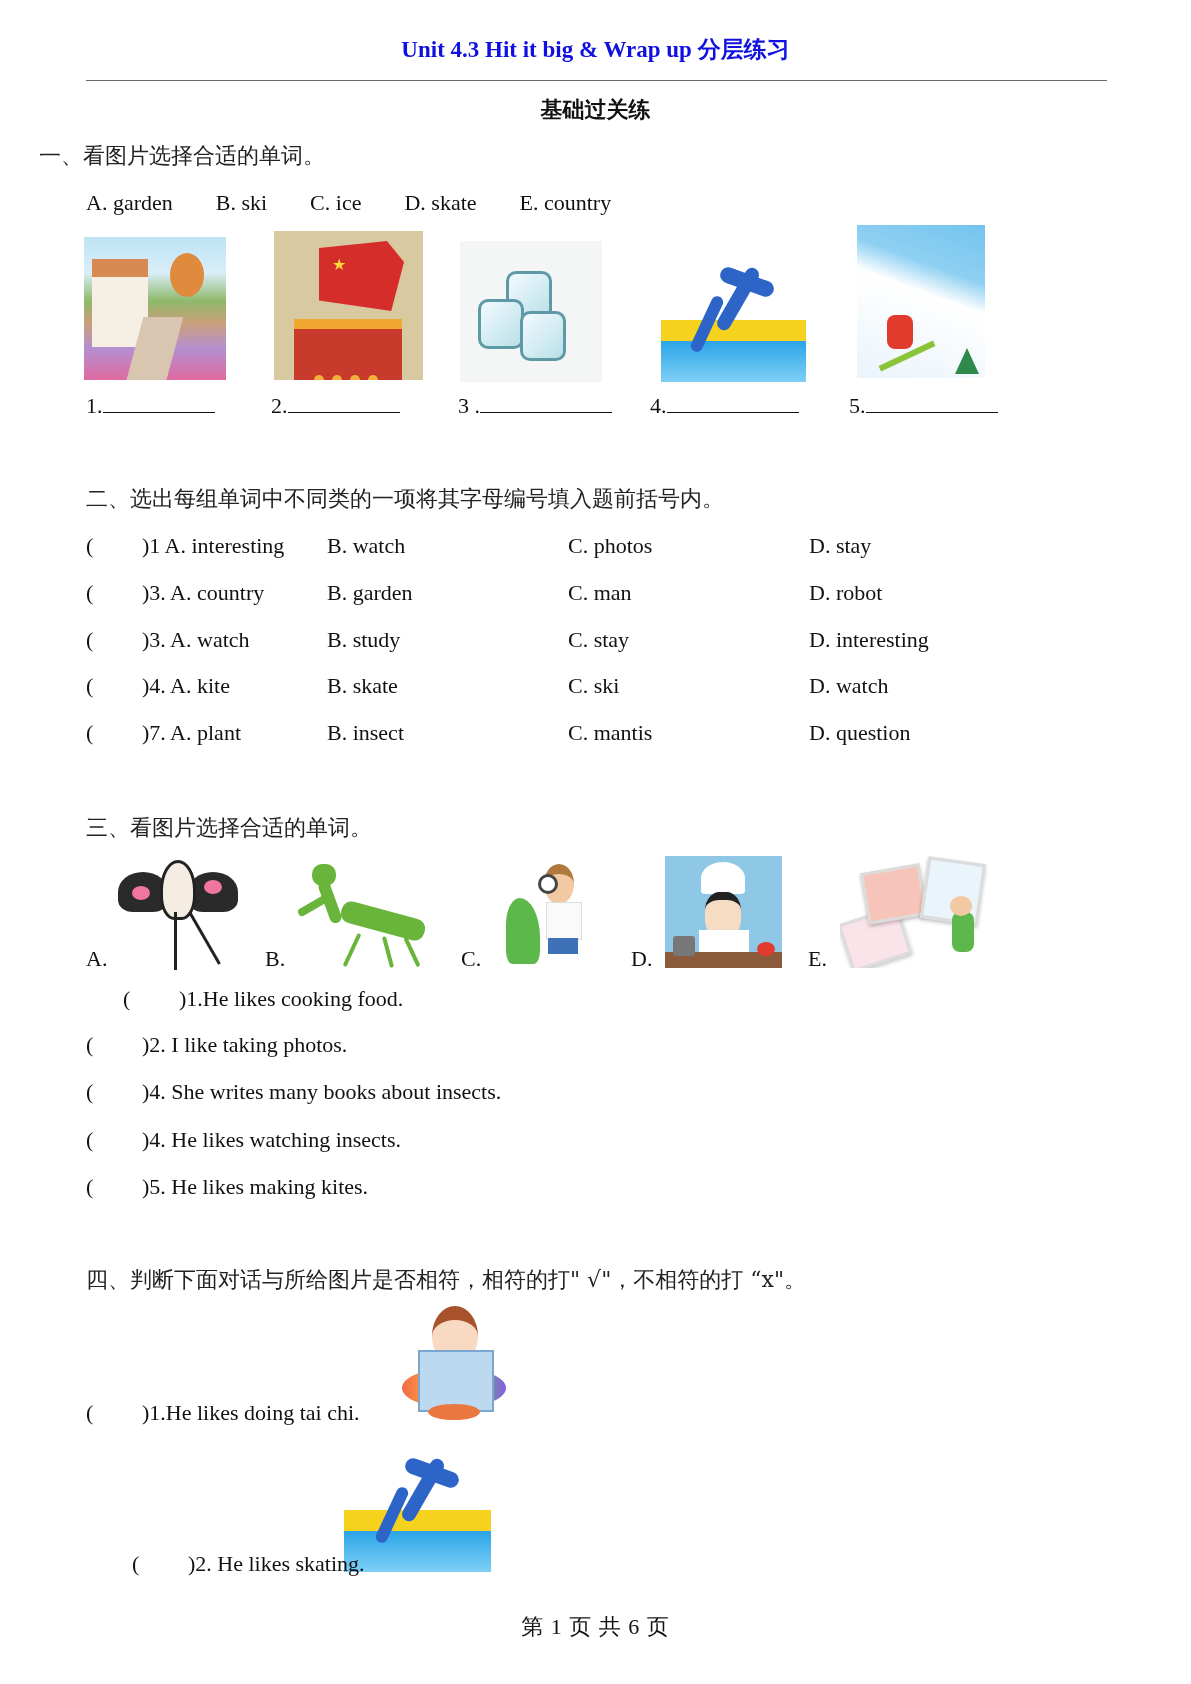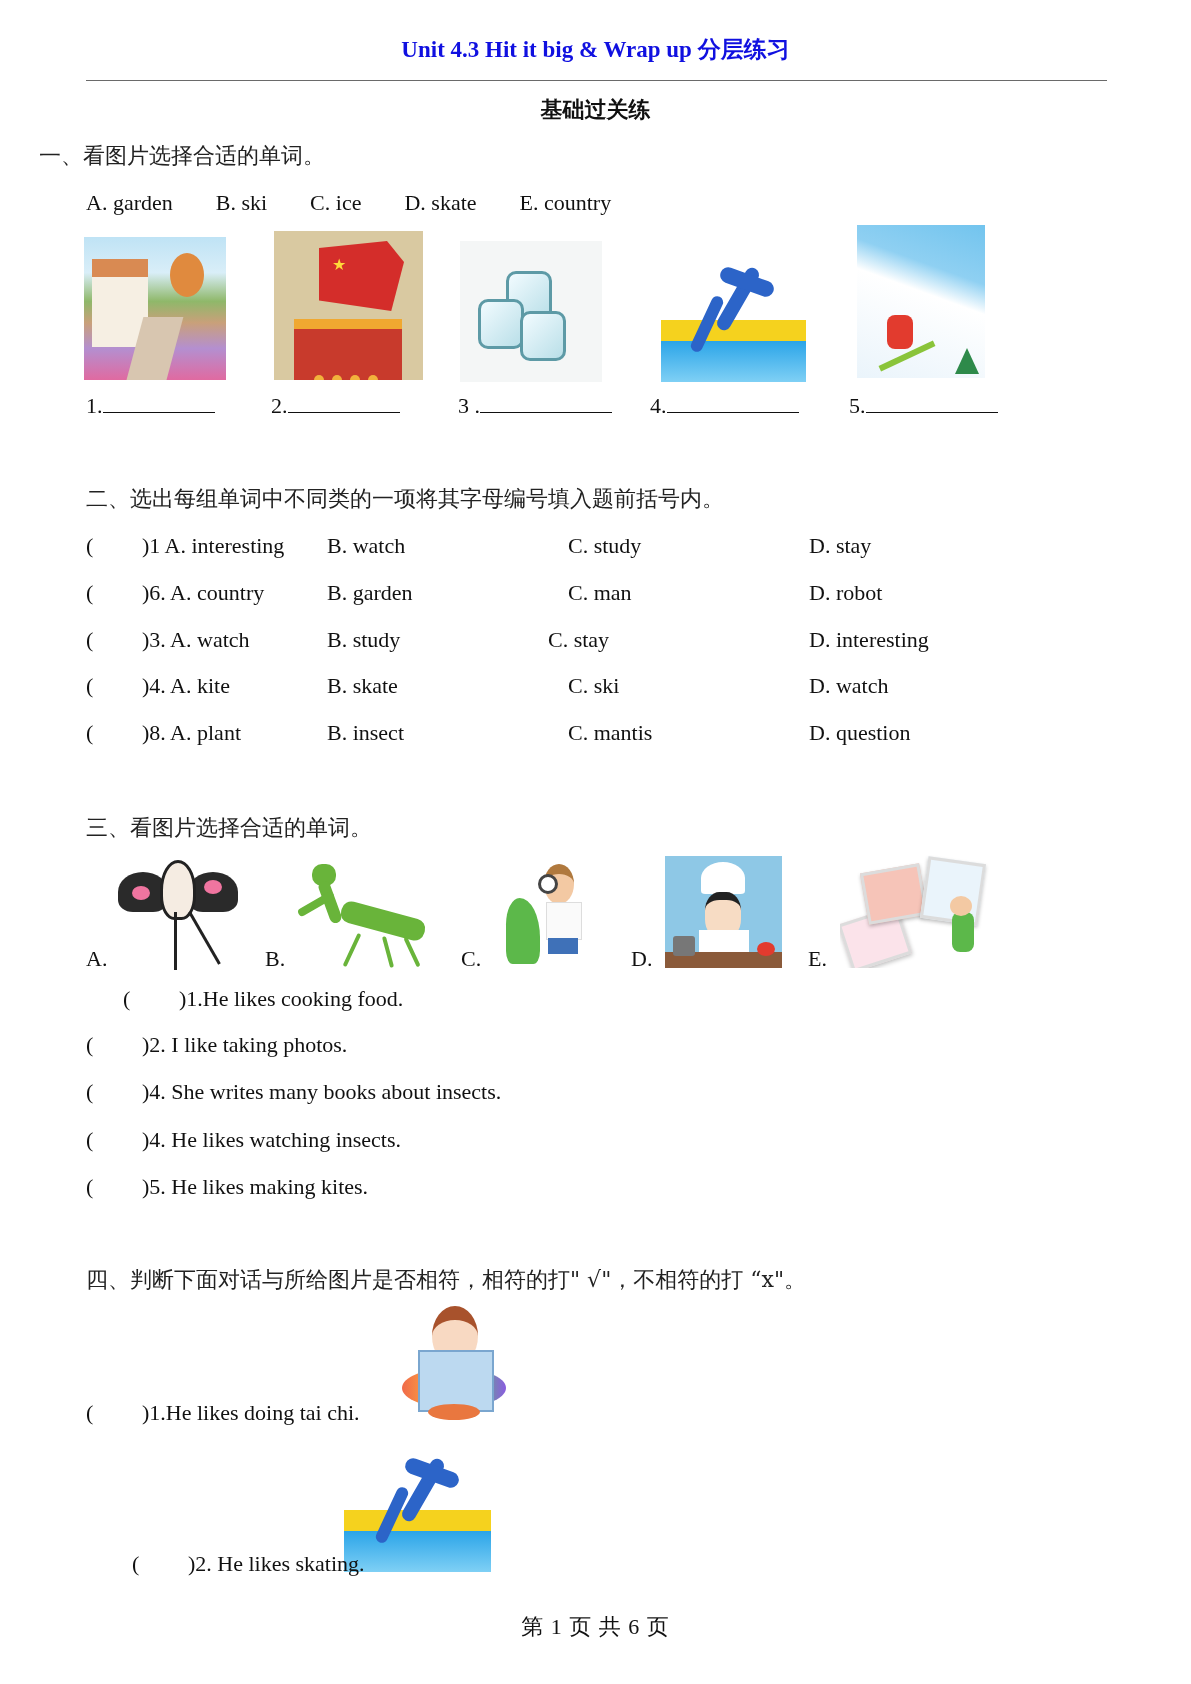--- a/index.html
+++ b/index.html
@@ -100,46 +100,46 @@
 <div class="abs txt" style="left:458px; top:392px;"><span>3 .</span><span class="blank-line" style="width:132px"></span></div>
 <div class="abs txt" style="left:650px; top:392px;"><span>4.</span><span class="blank-line" style="width:132px"></span></div>
 <div class="abs txt" style="left:849px; top:392px;"><span>5.</span><span class="blank-line" style="width:132px"></span></div>
 
 <div class="abs heading" style="left:86px; top:484px;">二、选出每组单词中不同类的一项将其字母编号填入题前括号内。</div>
 
 <div class="abs txt" style="left:86px; top:533px;">
   <span class="paren">(</span><span>)1 A. interesting</span>
 </div>
 <div class="abs txt" style="left:327px; top:533px;">B. watch</div>
-<div class="abs txt" style="left:568px; top:533px;">C. study</div>
+<div class="abs txt" style="left:568px; top:533px;">C. photos</div>
 <div class="abs txt" style="left:809px; top:533px;">D. stay</div>
 
 <div class="abs txt" style="left:86px; top:580px;">
-  <span class="paren">(</span><span>)6. A. country</span>
+  <span class="paren">(</span><span>)3. A. country</span>
 </div>
 <div class="abs txt" style="left:327px; top:580px;">B. garden</div>
 <div class="abs txt" style="left:568px; top:580px;">C. man</div>
 <div class="abs txt" style="left:809px; top:580px;">D. robot</div>
 
 <div class="abs txt" style="left:86px; top:627px;">
   <span class="paren">(</span><span>)3. A. watch</span>
 </div>
 <div class="abs txt" style="left:327px; top:627px;">B. study</div>
-<div class="abs txt" style="left:548px; top:627px;text-align:center;">C. stay</div>
+<div class="abs txt" style="left:568px; top:627px;text-align:center;">C. stay</div>
 <div class="abs txt" style="left:809px; top:627px;">D. interesting</div>
 
 <div class="abs txt" style="left:86px; top:673px;">
   <span class="paren">(</span><span>)4. A. kite</span>
 </div>
 <div class="abs txt" style="left:327px; top:673px;">B. skate</div>
 <div class="abs txt" style="left:568px; top:673px;">C. ski</div>
 <div class="abs txt" style="left:809px; top:673px;">D. watch</div>
 
 <div class="abs txt" style="left:86px; top:720px;">
-  <span class="paren">(</span><span>)8. A. plant</span>
+  <span class="paren">(</span><span>)7. A. plant</span>
 </div>
 <div class="abs txt" style="left:327px; top:720px;text-align:right;">B. insect</div>
 <div class="abs txt" style="left:568px; top:720px;">C. mantis</div>
 <div class="abs txt" style="left:809px; top:720px;">D. question</div>
 
 <div class="abs heading" style="left:86px; top:813px;">三、看图片选择合适的单词。</div>
 
 <div class="abs txt" style="left:86px; top:946px;">A.</div>
 <div class="img kite" style="left:118px; top:852px; width:122px; height:118px;">
   <div class="wingL" style="left:0px;"></div>

